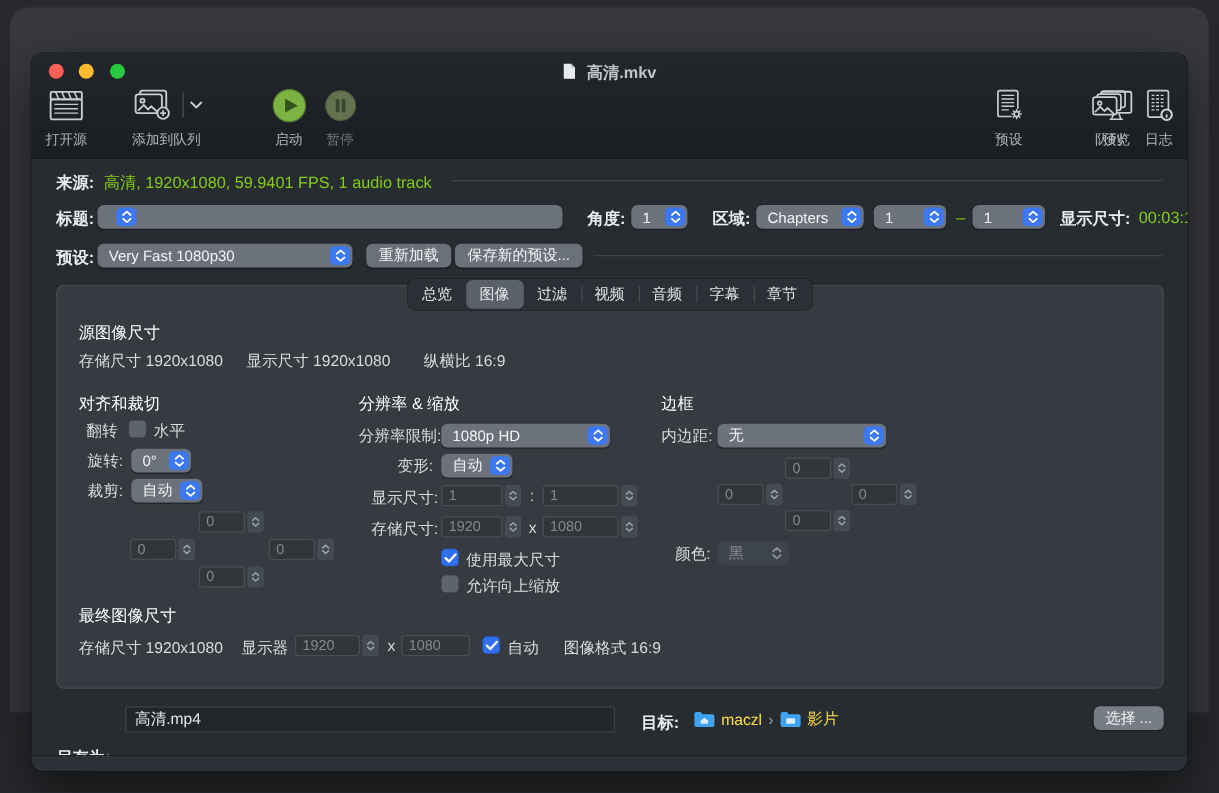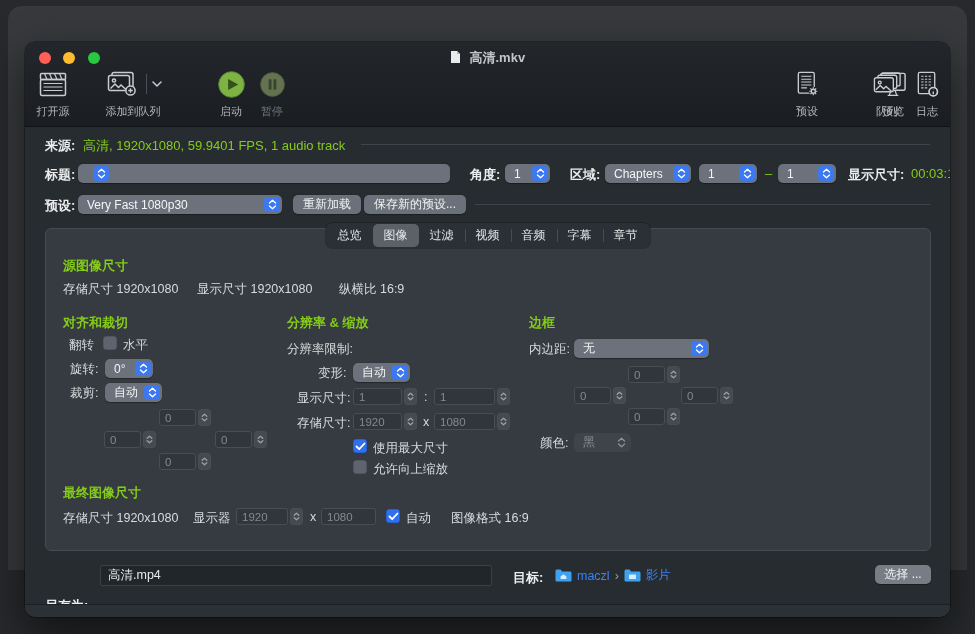--- a/index.html
+++ b/index.html
@@ -48,27 +48,27 @@
     padding:0 10px; box-shadow:0 .5px 1px rgba(0,0,0,.35); cursor:default; white-space:nowrap; }
   .panel { position:absolute; left:20px; top:186px; width:886px; height:323px;
     background:#353b40; border:1px solid #454c51; border-radius:6px; }
   .tabs { position:absolute; top:181px; left:50%; transform:translateX(-50%);
     display:flex; align-items:stretch; background:#2a3035; border-radius:6px; padding:1px;
     box-shadow:0 0 0 .5px rgba(0,0,0,.4); z-index:3; }
   .tab { padding:3px 11px; font-size:12px; color:#e3e6e8; position:relative; cursor:default; white-space:nowrap; }
   .tab + .tab::before { content:""; position:absolute; left:0; top:5px; bottom:5px; width:1px; background:#454c52; }
   .tab.sel { background:#5a6169; border-radius:5px; }
   .tab.sel::before, .tab.sel + .tab::before { display:none; }
-  .phead { position:absolute; font-weight:700; color:#84cc16; font-size:13px; white-space:nowrap;text-align:right; }
+  .phead { position:absolute; font-weight:400; color:#ffffff; font-size:13px; white-space:nowrap;text-align:right; }
   .ptext { position:absolute; color:#d8dbdd; font-size:12.5px; white-space:nowrap; }
   .saveinput { position:absolute; height:21px; background:#20262a; border:1px solid #3b4246;
     border-radius:2px; color:#e7e9eb; font-size:12.5px; padding:0 7px;
     font-family:"Liberation Sans","DejaVu Sans",sans-serif; }
   .bstrip { position:absolute; left:0; right:0; top:563px; height:12px; background:#2b3136; }
-  .pathtx { color:#3b82f6; font-size:12.5px; }
+  .pathtx { color:#fde047; font-size:12.5px; }
 </style>
 </head>
 <body>
 
 <div class="stage">
   <div class="backdrop"></div>
 
   <div class="window">
 
     <div class="header">
@@ -337,20 +337,29 @@
             <svg width="7" height="9" viewBox="0 0 9 11" fill="none" stroke="#9aa1a8" stroke-width="1.6" stroke-linecap="round" stroke-linejoin="round">
               <path d="M1.5 4 L4.5 1.3 L7.5 4"></path>
               <path d="M1.5 7 L4.5 9.7 L7.5 7"></path>
             </svg>
           </span>
       </div>
 
       <span class="phead" style="left:241px; top:85px;">分辨率 &amp; 缩放</span>
 
       <span class="ptext" style="left:241px; top:112px;">分辨率限制:</span>
+      <div class="pop" style="left:307px; top:110px; width:135px;">
+        <span class="ptx">1080p HD</span>
+        <span class="cap">
+            <svg width="9" height="11" viewBox="0 0 9 11" fill="none" stroke="#fff" stroke-width="1.4" stroke-linecap="round" stroke-linejoin="round">
+              <path d="M1.5 4 L4.5 1.3 L7.5 4"></path>
+              <path d="M1.5 7 L4.5 9.7 L7.5 7"></path>
+            </svg>
+          </span>
+      </div>
 
       <span class="ptext" style="left:272px; top:136px;text-align:center;">变形:</span>
       <div class="pop" style="left:307px; top:134px; width:57px;">
         <span class="ptx">自动</span>
         <span class="cap">
             <svg width="9" height="11" viewBox="0 0 9 11" fill="none" stroke="#fff" stroke-width="1.4" stroke-linecap="round" stroke-linejoin="round">
               <path d="M1.5 4 L4.5 1.3 L7.5 4"></path>
               <path d="M1.5 7 L4.5 9.7 L7.5 7"></path>
             </svg>
           </span>

